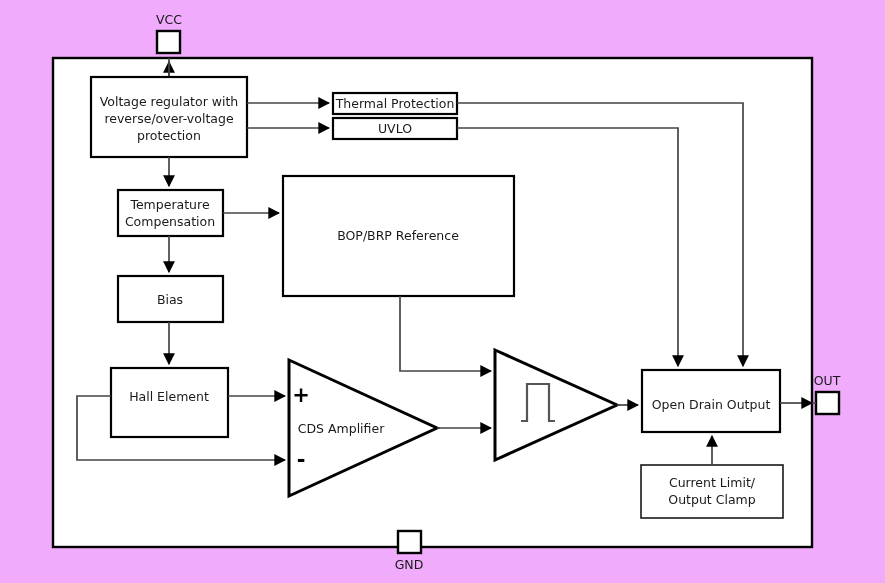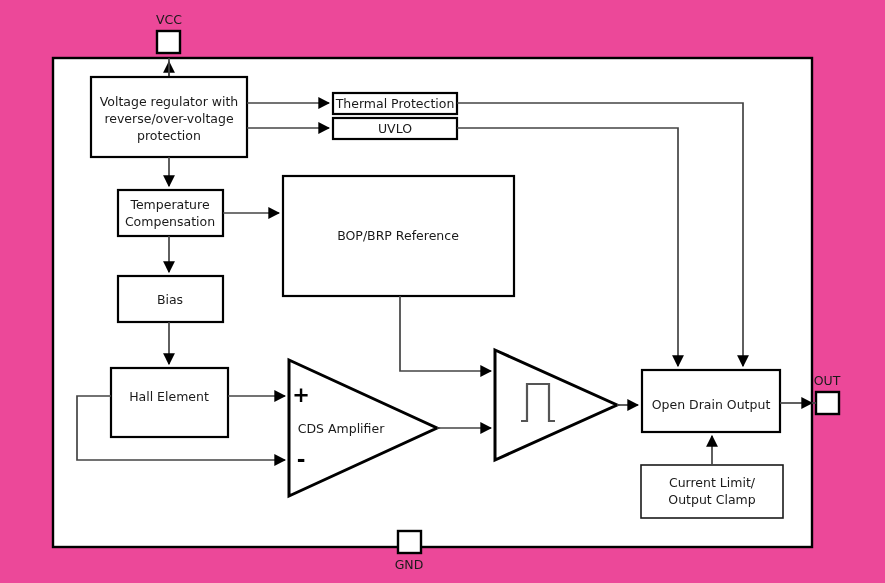--- a/index.html
+++ b/index.html
@@ -7,21 +7,21 @@
     padding: 0;
     background: #ffffff;
   }
   body {
     font-family: "DejaVu Sans", "Liberation Sans", sans-serif;
   }
   #canvas {
     position: relative;
     width: 885px;
     height: 583px;
-    background: #ec4899;
+    background: #f0abfc;
     overflow: hidden;
   }
   svg.diagram {
     position: absolute;
     left: 0;
     top: 0;
     width: 885px;
     height: 583px;
   }
   .blk {

